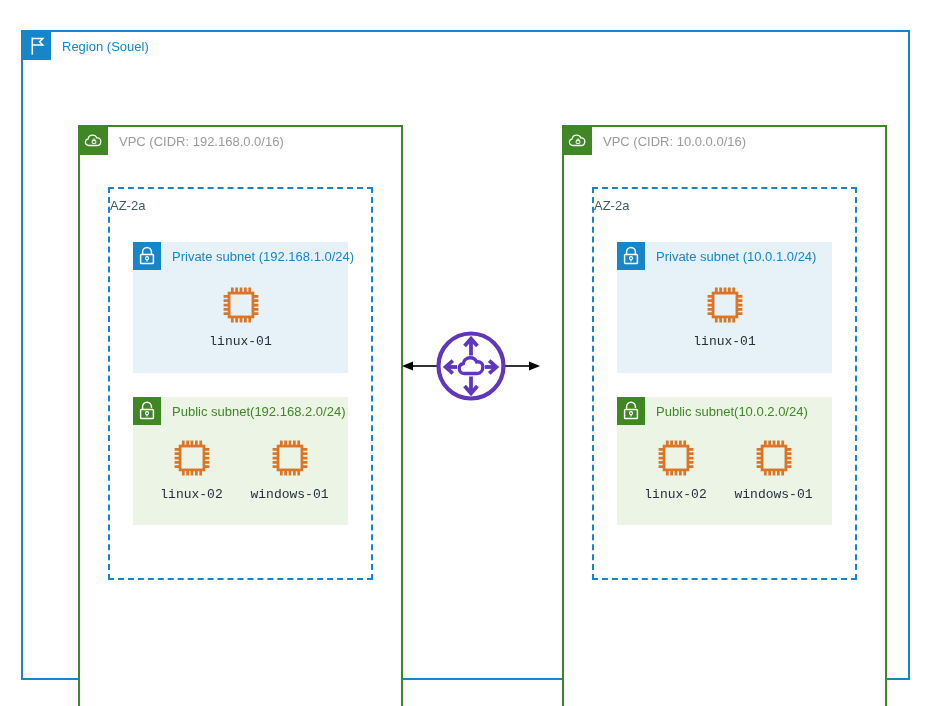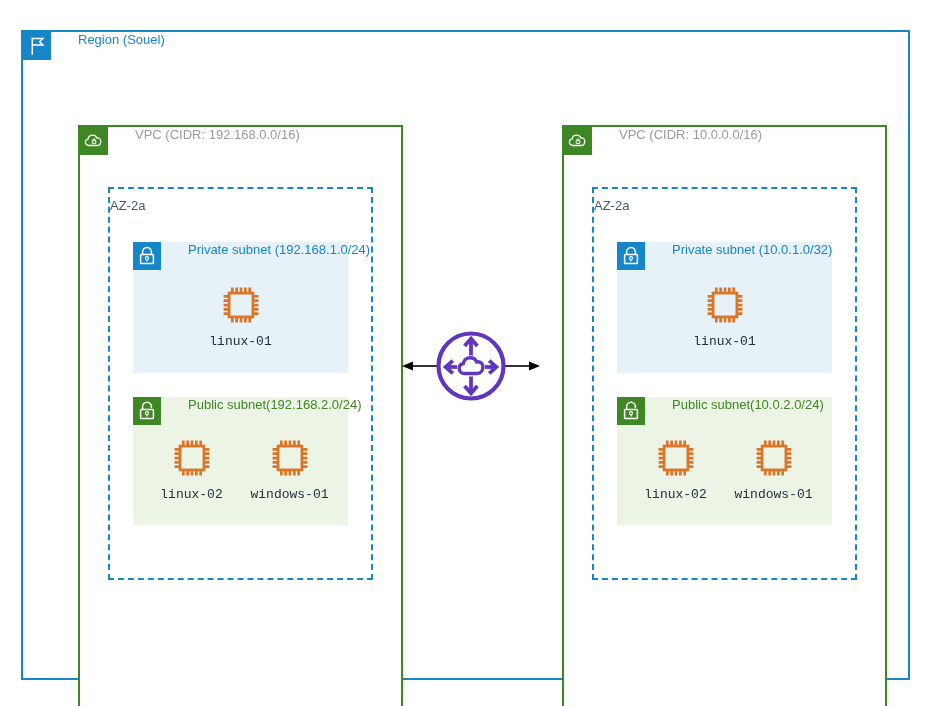--- a/index.html
+++ b/index.html
@@ -5,21 +5,21 @@
   html,body{margin:0;padding:0;background:#ffffff;}
   .canvas{
     position:relative;width:935px;height:706px;background:#ffffff;overflow:hidden;
     font-family:"Liberation Sans", sans-serif;
   }
   
   .region{
     position:absolute;left:21px;top:30px;width:889px;height:650px;
     border:2px solid #1786C8;box-sizing:border-box;background:#ffffff;
   }
-  .hdr{position:absolute;left:0;top:0;display:flex;gap:16px;}
+  .hdr{position:absolute;left:0;top:0;display:flex;align-items:center;}
   .hdr .icon{width:28px;height:28px;flex:0 0 28px;display:block;}
   .hdr .icon.blue{background:#1786C8;}
   .hdr .icon.green{background:#3F8624;}
   .hdr .txt{margin-left:11px;font-size:13px;white-space:nowrap;}
   .txt.region-t{color:#1786C8;}
   .txt.vpc-t{color:#9B9B9B;}
   .txt.priv-t{color:#1786C8;}
   .txt.pub-t{color:#3F8624;}
   
   .vpc{
@@ -160,21 +160,21 @@
         <div class="subnet private">
           <div class="hdr">
             <span class="icon blue">
               <svg viewBox="0 0 28 28" width="28" height="28">
                 <path d="M9.6 12.5 V9.8 a4.4 4.4 0 0 1 8.8 0 V12.5" fill="none" stroke="#ffffff" stroke-width="1.5"></path>
                 <rect x="7.6" y="12.5" width="12.8" height="9" rx="0.8" fill="none" stroke="#ffffff" stroke-width="1.5"></rect>
                 <circle cx="14" cy="16.2" r="1.5" fill="none" stroke="#ffffff" stroke-width="1.2"></circle>
                 <path d="M14 17.7 V19.5" stroke="#ffffff" stroke-width="1.2"></path>
               </svg>
             </span>
-            <span class="txt priv-t">Private subnet (10.0.1.0/32)</span>
+            <span class="txt priv-t">Private subnet (10.0.1.0/24)</span>
           </div>
           <div class="inst-row">
             <div class="inst">
               <span>
                 <svg viewBox="0 0 48 48" width="44" height="44">
                   <rect x="11" y="11" width="26" height="26" fill="none" stroke="#DB7628" stroke-width="3"></rect>
                   <path d="M14.5 5V11M19.25 5V11M24 5V11M28.75 5V11M33.5 5V11M14.5 37V43M19.25 37V43M24 37V43M28.75 37V43M33.5 37V43M5 14.5H11M5 19.25H11M5 24H11M5 28.75H11M5 33.5H11M37 14.5H43M37 19.25H43M37 24H43M37 28.75H43M37 33.5H43" stroke="#DB7628" stroke-width="3" fill="none"></path>
                 </svg>
               </span>
               <span class="name">linux-01</span>

